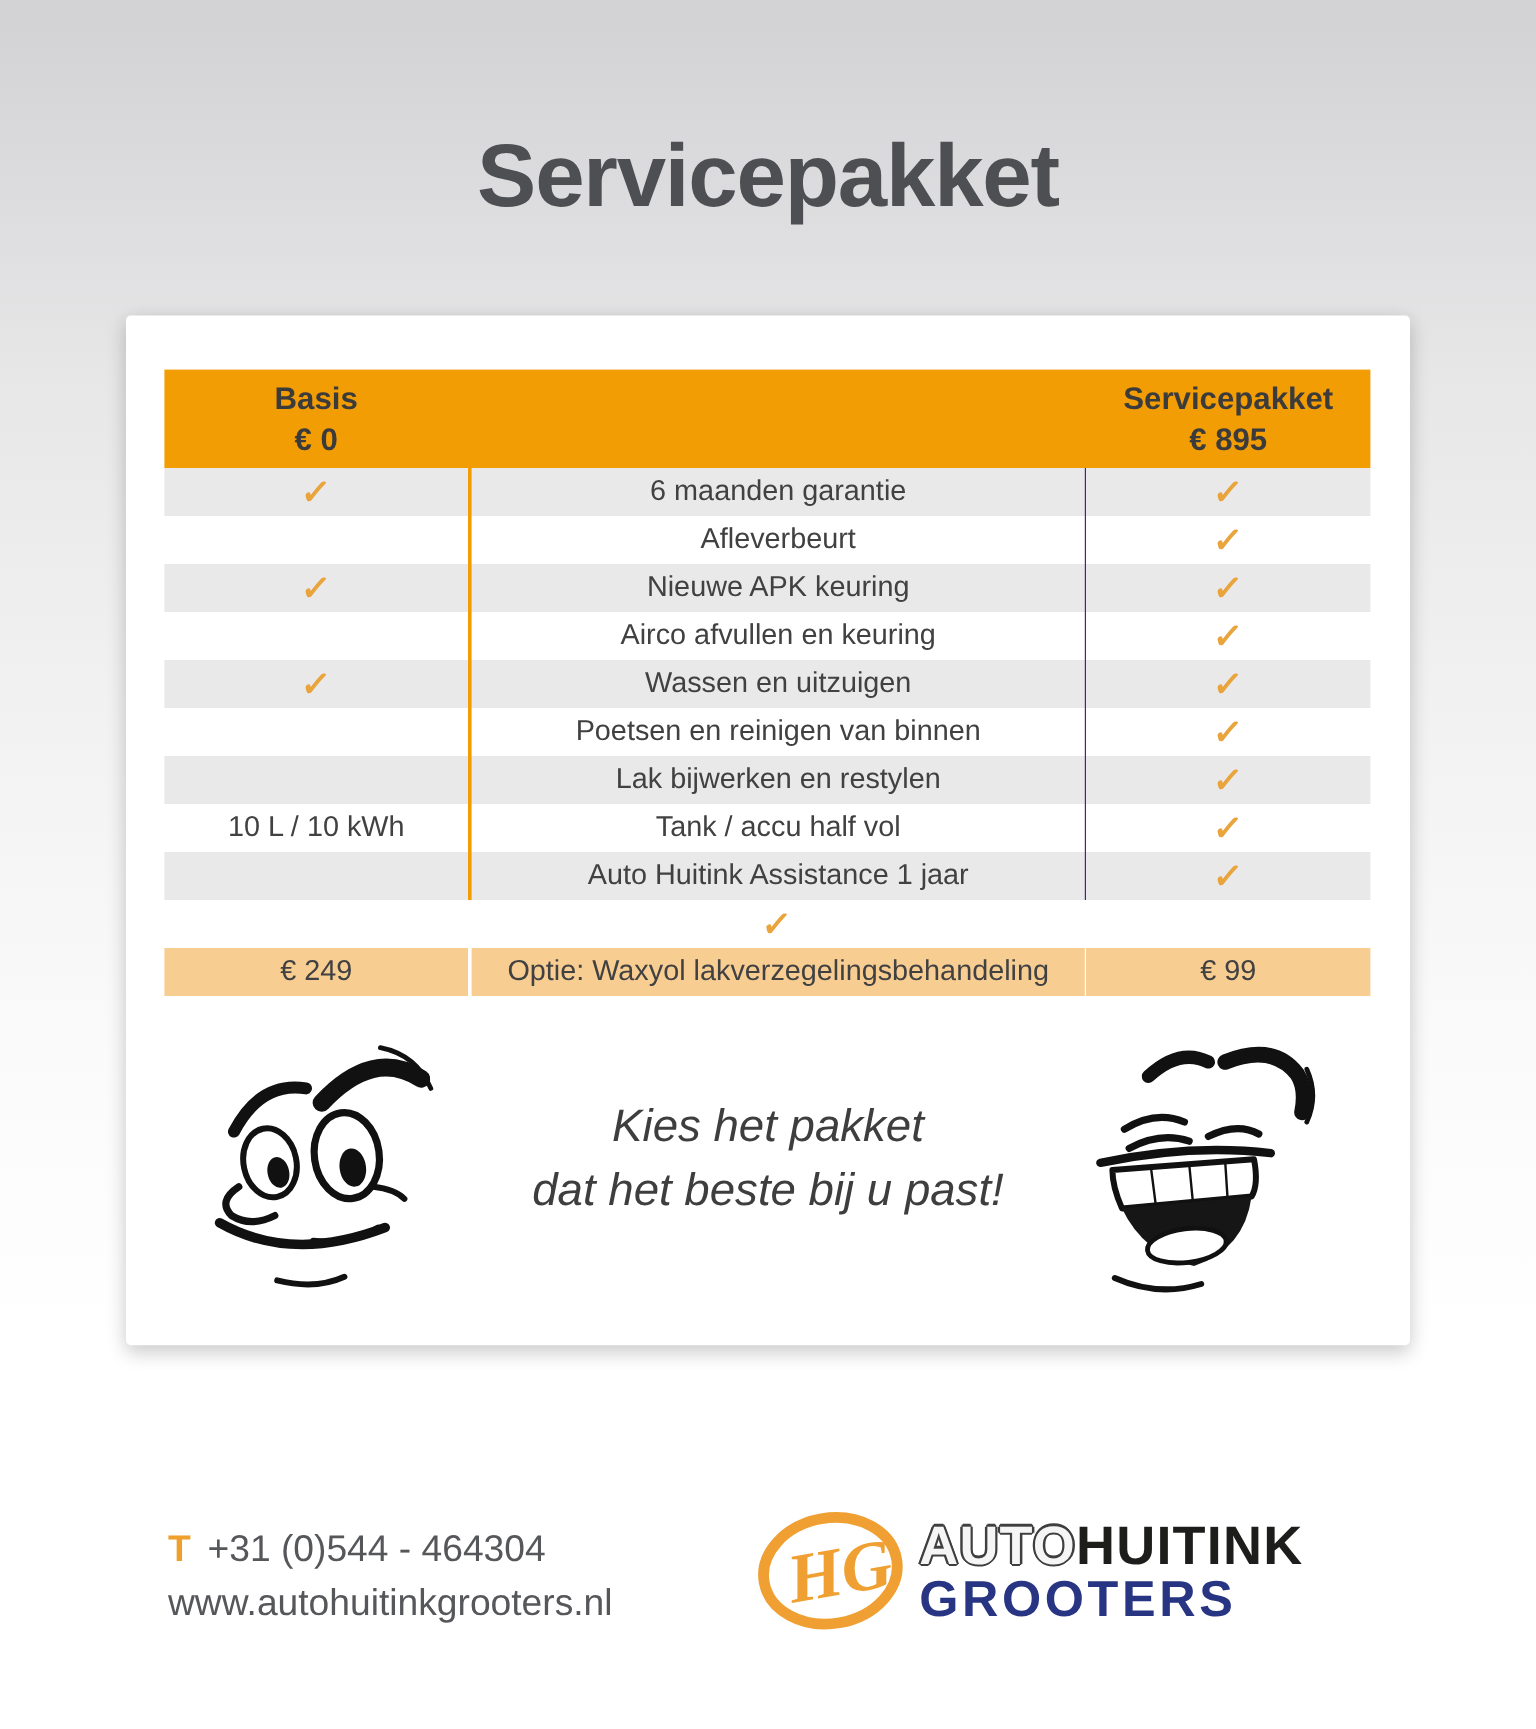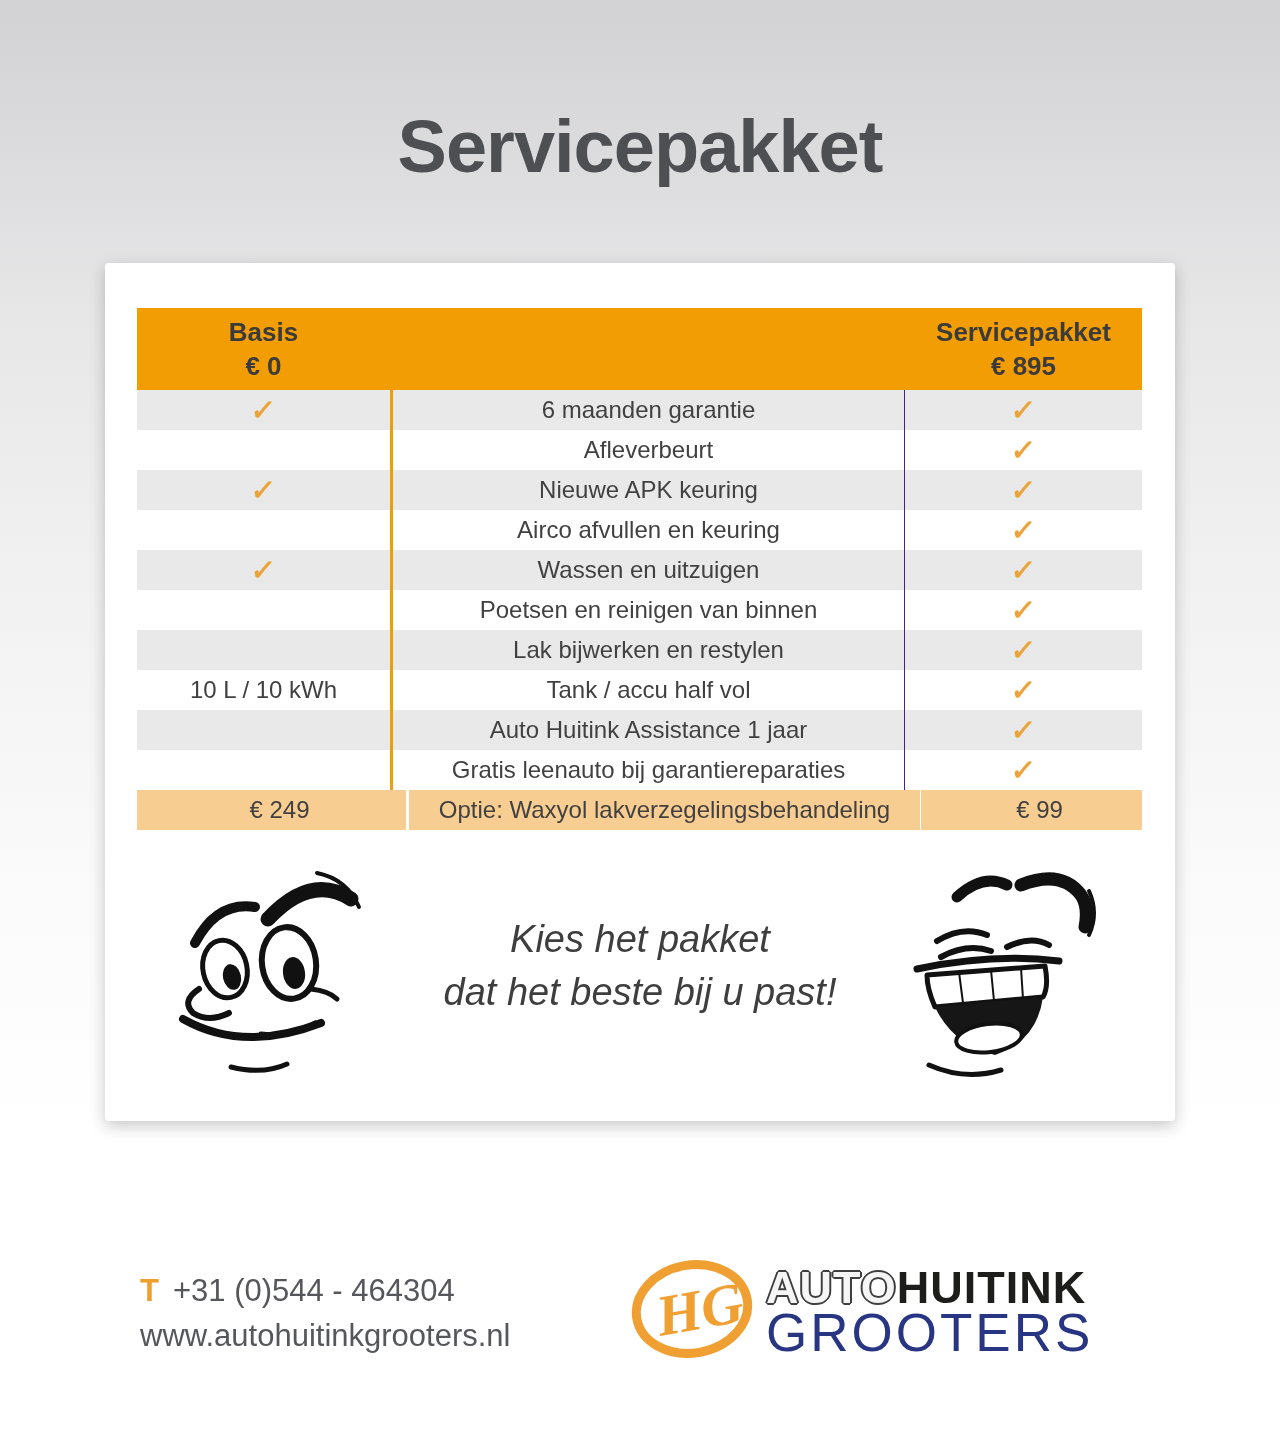--- a/index.html
+++ b/index.html
@@ -22,21 +22,21 @@
     display:grid; grid-template-columns:253px 515px 237px; height:82px;
     background:#f39d05;
   }
   .hcell { display:flex; flex-direction:column; align-items:center; justify-content:center;
     font-weight:bold; font-size:26px; color:#3b3b3b; line-height:34px; }
   .trow { display:grid; grid-template-columns:253px 515px 237px; height:40px; background:#ffffff; }
   .trow.odd { background:#e9e9ea; }
   .cell { display:flex; align-items:center; justify-content:center;
     font-size:24px; color:#414141; white-space:nowrap; }
   .mid { border-left:3px solid #f39d05; border-right:1px solid #4c1d95; }
-  .trow.highlight { background:#f8cd92;padding-left:16px; }
+  .trow.highlight { background:#f8cd92; }
   .trow.highlight .mid { border-left-color:#ffffff; border-right-color:#ffffff; }
   .check { color:#e9a43c; font-size:29px; font-weight:bold; transform:skewX(-6deg); }
   .slogan {
     position:absolute; left:0; top:650px; width:100%; text-align:center;
     font-size:38px; font-style:italic; color:#3e3e3e; line-height:53px;
   }
   .face { position:absolute; }
   .face-left  { left:60px;  top:598px; }
   .face-right { right:42px; top:600px; }
   .footer { position:absolute; left:0; top:1256px; width:1280px; height:140px; }
@@ -44,21 +44,21 @@
   .t-label { color:#efa02c; font-weight:bold; margin-right:14px; }
   .logo { position:absolute; left:630px; top:0; display:flex; align-items:center; }
   .logo-text { margin-left:12px; }
   .logo-line1 { font-size:45px; font-weight:bold; letter-spacing:1px; line-height:47px; white-space:nowrap; }
   .auto {
     color:#f5f5f5;
     text-shadow:-2px 0 #3f3f3f, 2px 0 #3f3f3f, 0 -2px #3f3f3f, 0 2px #3f3f3f,
                 -1px -1px #3f3f3f, 1px 1px #3f3f3f, -1px 1px #3f3f3f, 1px -1px #3f3f3f;
   }
   .huitink { color:#1d1d1b; }
-  .grooters { font-size:53px; font-weight:normal; color:#283583; letter-spacing:3px; line-height:44px; }
+  .grooters { font-size:42px; font-weight:bold; color:#283583; letter-spacing:3px; line-height:44px; }
 </style>
 </head>
 <body>
 
 <div class="page">
 
   <div class="title">Servicepakket</div>
 
   <div class="card">
 
@@ -139,21 +139,20 @@
       </div>
       <div class="trow odd">
         <div class="cell"></div>
         <div class="cell mid">Auto Huitink Assistance 1 jaar</div>
         <div class="cell">
             <span class="check">✓</span>
           </div>
       </div>
       <div class="trow">
         <div class="cell"></div>
-        <div class="cell mid">Gratis leenauto bij garantiereparaties</div>
         <div class="cell">
             <span class="check">✓</span>
           </div>
       </div>
       <div class="trow highlight">
         <div class="cell">€ 249</div>
         <div class="cell mid">Optie: Waxyol lakverzegelingsbehandeling</div>
         <div class="cell">€ 99</div>
       </div>
     </div>

